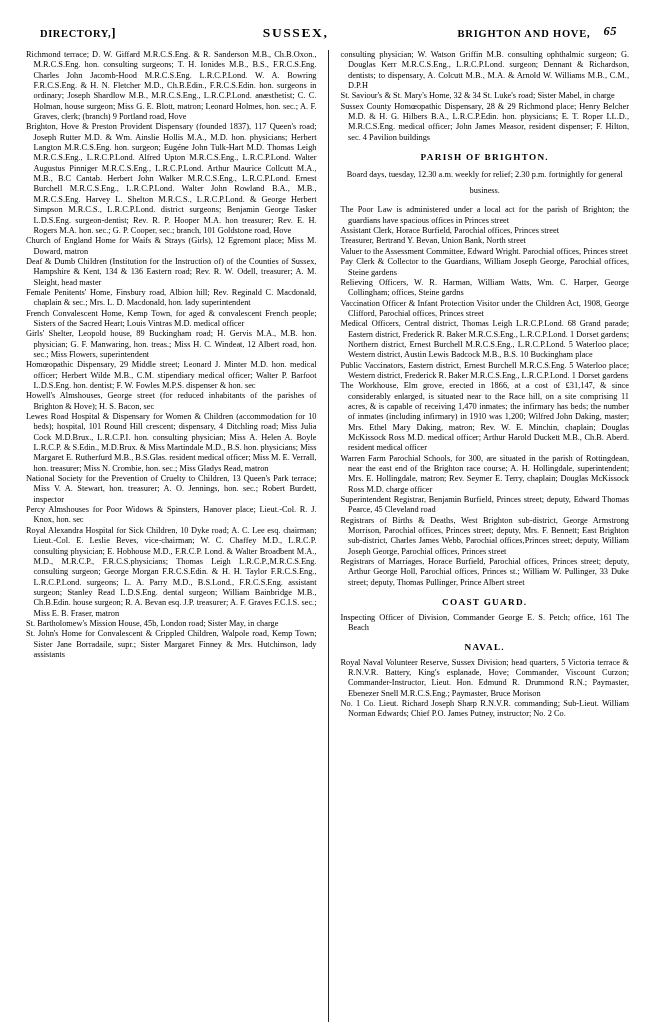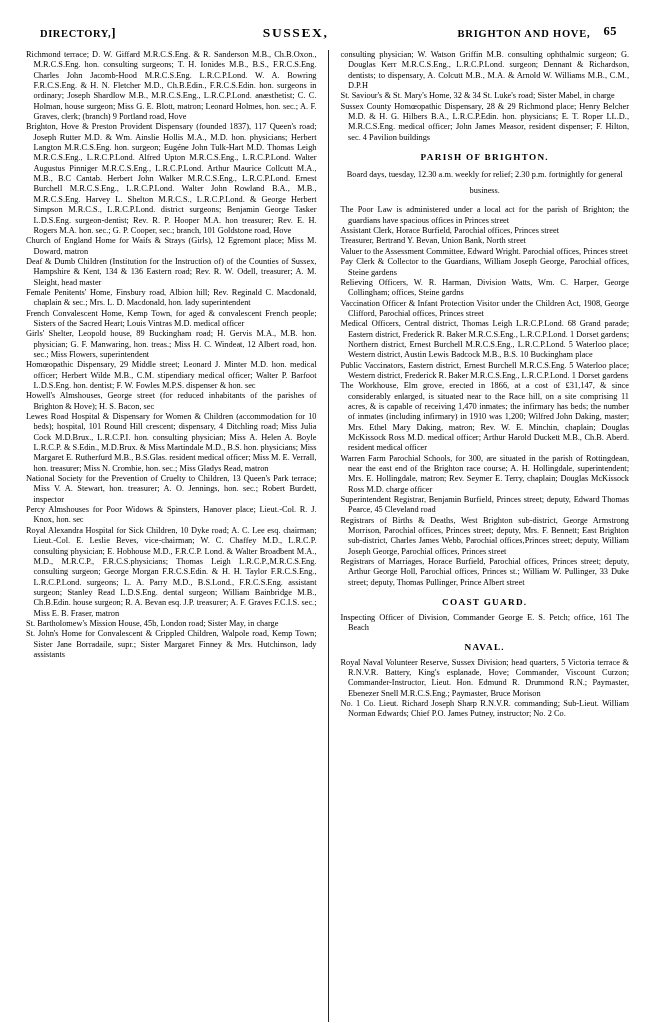--- a/index.html
+++ b/index.html
@@ -61,20 +61,21 @@
     gap: 13px;
   }
   .rh-right {
     font-size: 10.5px;
     letter-spacing: 0.8px;
   }
   .rh-pageno {
     font-size: 12.5px;
     font-weight: bold;
     letter-spacing: 0.5px;
+    font-style: italic;
   }
 
   
   .columns {
     position: relative;
     display: flex;
     width: 100%;
     height: 972px;
     box-sizing: border-box;
   }
@@ -169,21 +170,21 @@
       <p class="entry">Sussex County Homœopathic Dispensary, 28 &amp; 29 Richmond place; Henry Belcher M.D. &amp; H. G. Hilbers B.A., L.R.C.P.Edin. hon. physicians; E. T. Roper LL.D., M.R.C.S.Eng. medical officer; John James Measor, resident dispenser; F. Hilton, sec. 4 Pavilion buildings</p>
 
       <p class="section-head">PARISH OF BRIGHTON.</p>
       <p class="board-days">Board days, tuesday, 12.30 a.m. weekly for relief; 2.30 p.m. fortnightly for general business.</p>
 
       <p class="entry">The Poor Law is administered under a local act for the parish of Brighton; the guardians have spacious offices in Princes street</p>
       <p class="entry">Assistant Clerk, Horace Burfield, Parochial offices, Princes street</p>
       <p class="entry">Treasurer, Bertrand Y. Bevan, Union Bank, North street</p>
       <p class="entry">Valuer to the Assessment Committee, Edward Wright. Parochial offices, Princes street</p>
       <p class="entry">Pay Clerk &amp; Collector to the Guardians, William Joseph George, Parochial offices, Steine gardens</p>
-      <p class="entry">Relieving Officers, W. R. Harman, Division Watts, Wm. C. Harper, George Collingham; offices, Steine gardns</p>
+      <p class="entry">Relieving Officers, W. R. Harman, William Watts, Wm. C. Harper, George Collingham; offices, Steine gardns</p>
       <p class="entry">Vaccination Officer &amp; Infant Protection Visitor under the Children Act, 1908, George Clifford, Parochial offices, Princes street</p>
       <p class="entry">Medical Officers, Central district, Thomas Leigh L.R.C.P.Lond. 68 Grand parade; Eastern district, Frederick R. Baker M.R.C.S.Eng., L.R.C.P.Lond. 1 Dorset gardens; Northern district, Ernest Burchell M.R.C.S.Eng., L.R.C.P.Lond. 5 Waterloo place; Western district, Austin Lewis Badcock M.B., B.S. 10 Buckingham place</p>
       <p class="entry">Public Vaccinators, Eastern district, Ernest Burchell M.R.C.S.Eng. 5 Waterloo place; Western district, Frederick R. Baker M.R.C.S.Eng., L.R.C.P.Lond. 1 Dorset gardens</p>
       <p class="entry">The Workhouse, Elm grove, erected in 1866, at a cost of £31,147, &amp; since considerably enlarged, is situated near to the Race hill, on a site comprising 11 acres, &amp; is capable of receiving 1,470 inmates; the infirmary has    beds; the number of inmates (including infirmary) in 1910 was 1,200; Wilfred John Daking, master; Mrs. Ethel Mary Daking, matron; Rev. W. E. Minchin, chaplain; Douglas McKissock Ross M.D. medical officer; Arthur Harold Duckett M.B., Ch.B. Aberd. resident medical officer</p>
       <p class="entry">Warren Farm Parochial Schools, for 300, are situated in the parish of Rottingdean, near the east end of the Brighton race course; A. H. Hollingdale, superintendent; Mrs. E. Hollingdale, matron; Rev. Seymer E. Terry, chaplain; Douglas McKissock Ross M.D. charge officer</p>
       <p class="entry">Superintendent Registrar, Benjamin Burfield, Princes street; deputy, Edward Thomas Pearce, 45 Cleveland road</p>
       <p class="entry">Registrars of Births &amp; Deaths, West Brighton sub-district, George Armstrong Morrison, Parochial offices, Princes street; deputy, Mrs. F. Bennett; East Brighton sub-district, Charles James Webb, Parochial offices,Princes street; deputy, William Joseph George, Parochial offices, Princes street</p>
       <p class="entry">Registrars of Marriages, Horace Burfield, Parochial offices, Princes street; deputy, Arthur George Holl, Parochial offices, Princes st.; William W. Pullinger, 33 Duke street; deputy, Thomas Pullinger, Prince Albert street</p>
 
       <p class="section-head">COAST GUARD.</p>

